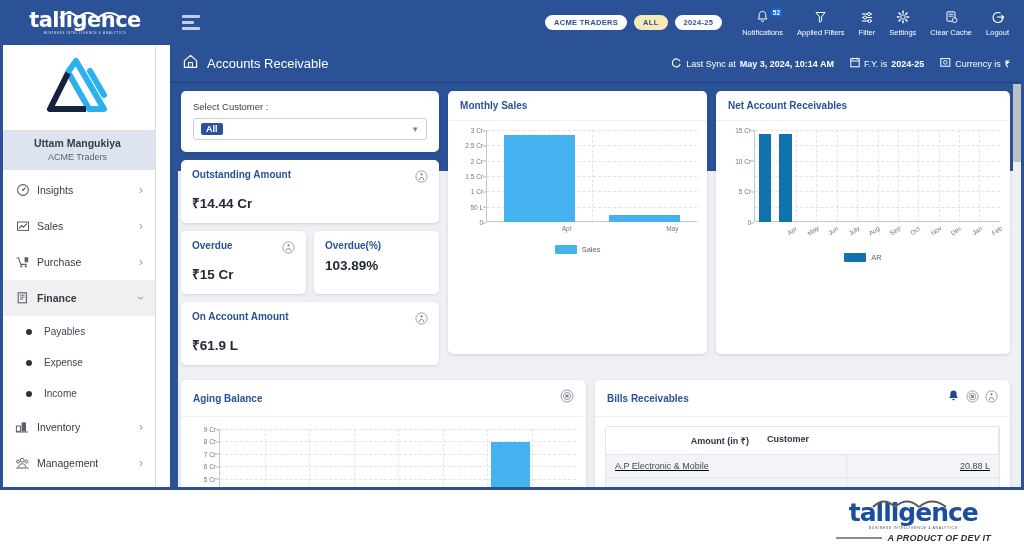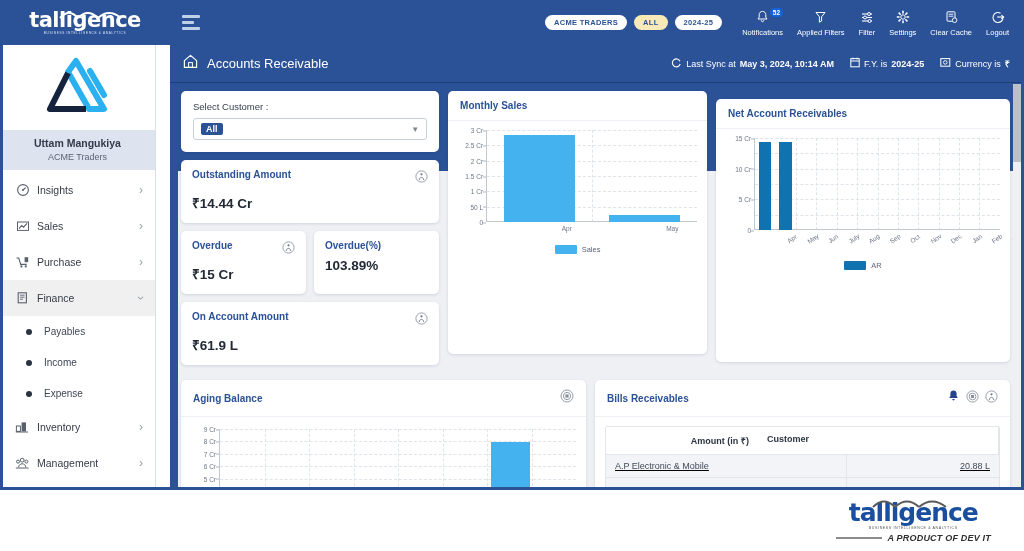--- a/index.html
+++ b/index.html
@@ -102,21 +102,21 @@
   .blue-band {
     position:absolute; left:0; top:0; width:854px; height:88px; background:#2b5197;
   }
   .accent-strip { position:absolute; left:0; top:0; width:8px; height:407px; background:#2b5197; }
 
   .grid { position:relative; padding:8px 14px 0 11px; }
   .row1 { display:flex; gap:9px; }
   .col { display:flex; flex-direction:column; gap:8px; }
   .col-left { width:266px; }
   .col-mid  { width:267px; }
-  .col-right { width:303px;margin-top:8px; }
+  .col-right { width:303px; }
 
   .card {
     background:#fff; border-radius:5px; box-shadow:0 1px 3px rgba(20,40,80,.14);
   }
   .card-pad { padding:10px 12px 12px; }
 
   .sel-label { font-size:9.5px; color:#39414f; margin-bottom:6px; }
   .sel-box {
     border:1px solid #c9cfd9; border-radius:3px; height:22px;
     display:flex; align-items:center; padding:0 7px; background:#fff;
@@ -363,35 +363,35 @@
 
       <div class="nav-item open">
         <span class="nav-ic">
           <svg width="14" height="14" viewBox="0 0 14 14">
             <rect x="2.2" y="1.8" width="8.2" height="10" fill="none" stroke="#59606d" stroke-width="1.1"></rect>
             <line x1="4" y1="4.2" x2="8.6" y2="4.2" stroke="#59606d" stroke-width="0.9"></line>
             <line x1="4" y1="6.2" x2="8.6" y2="6.2" stroke="#59606d" stroke-width="0.9"></line>
             <line x1="4" y1="8.2" x2="7" y2="8.2" stroke="#59606d" stroke-width="0.9"></line>
           </svg>
         </span>
-        <span class="nav-label" style="font-weight:normal">Finance</span>
+        <span class="nav-label" style="font-weight:bold">Finance</span>
         <span class="chev down">›</span>
       </div>
 
       <div class="subnav-item">
         <span class="dot"></span>
         <span>Payables</span>
       </div>
       <div class="subnav-item">
         <span class="dot"></span>
-        <span>Income</span>
+        <span>Expense</span>
       </div>
       <div class="subnav-item">
         <span class="dot"></span>
-        <span>Expense</span>
+        <span>Income</span>
       </div>
 
       <div class="nav-item">
         <span class="nav-ic">
           <svg width="15" height="14" viewBox="0 0 15 14">
             <rect x="1.4" y="6" width="4" height="5.4" fill="none" stroke="#59606d" stroke-width="1"></rect>
             <rect x="6.6" y="2.4" width="4.4" height="9" fill="#59606d"></rect>
             <line x1="0.8" y1="12" x2="13" y2="12" stroke="#59606d" stroke-width="1"></line>
           </svg>
         </span>

